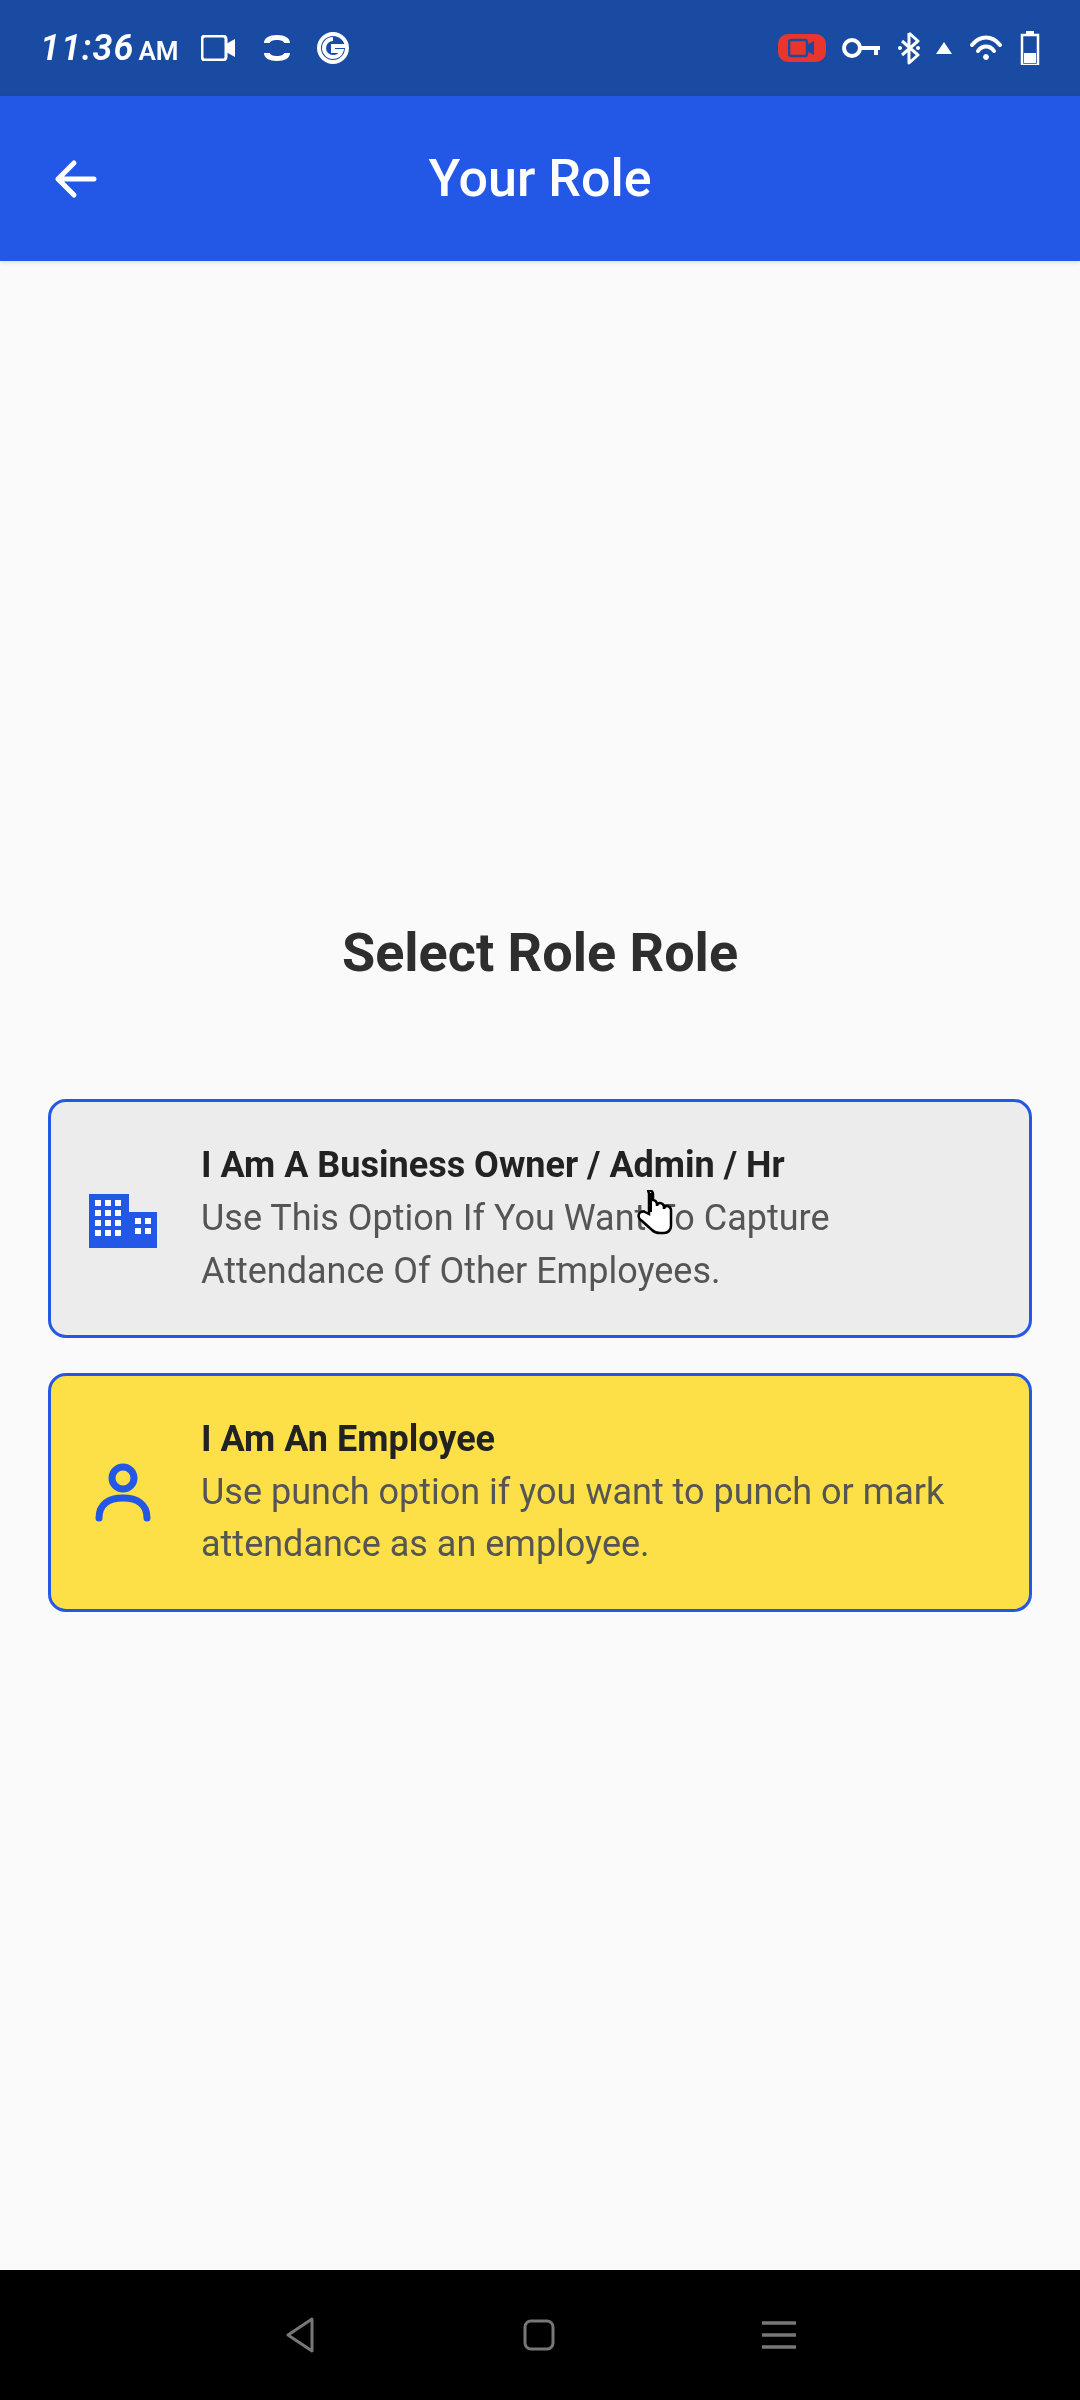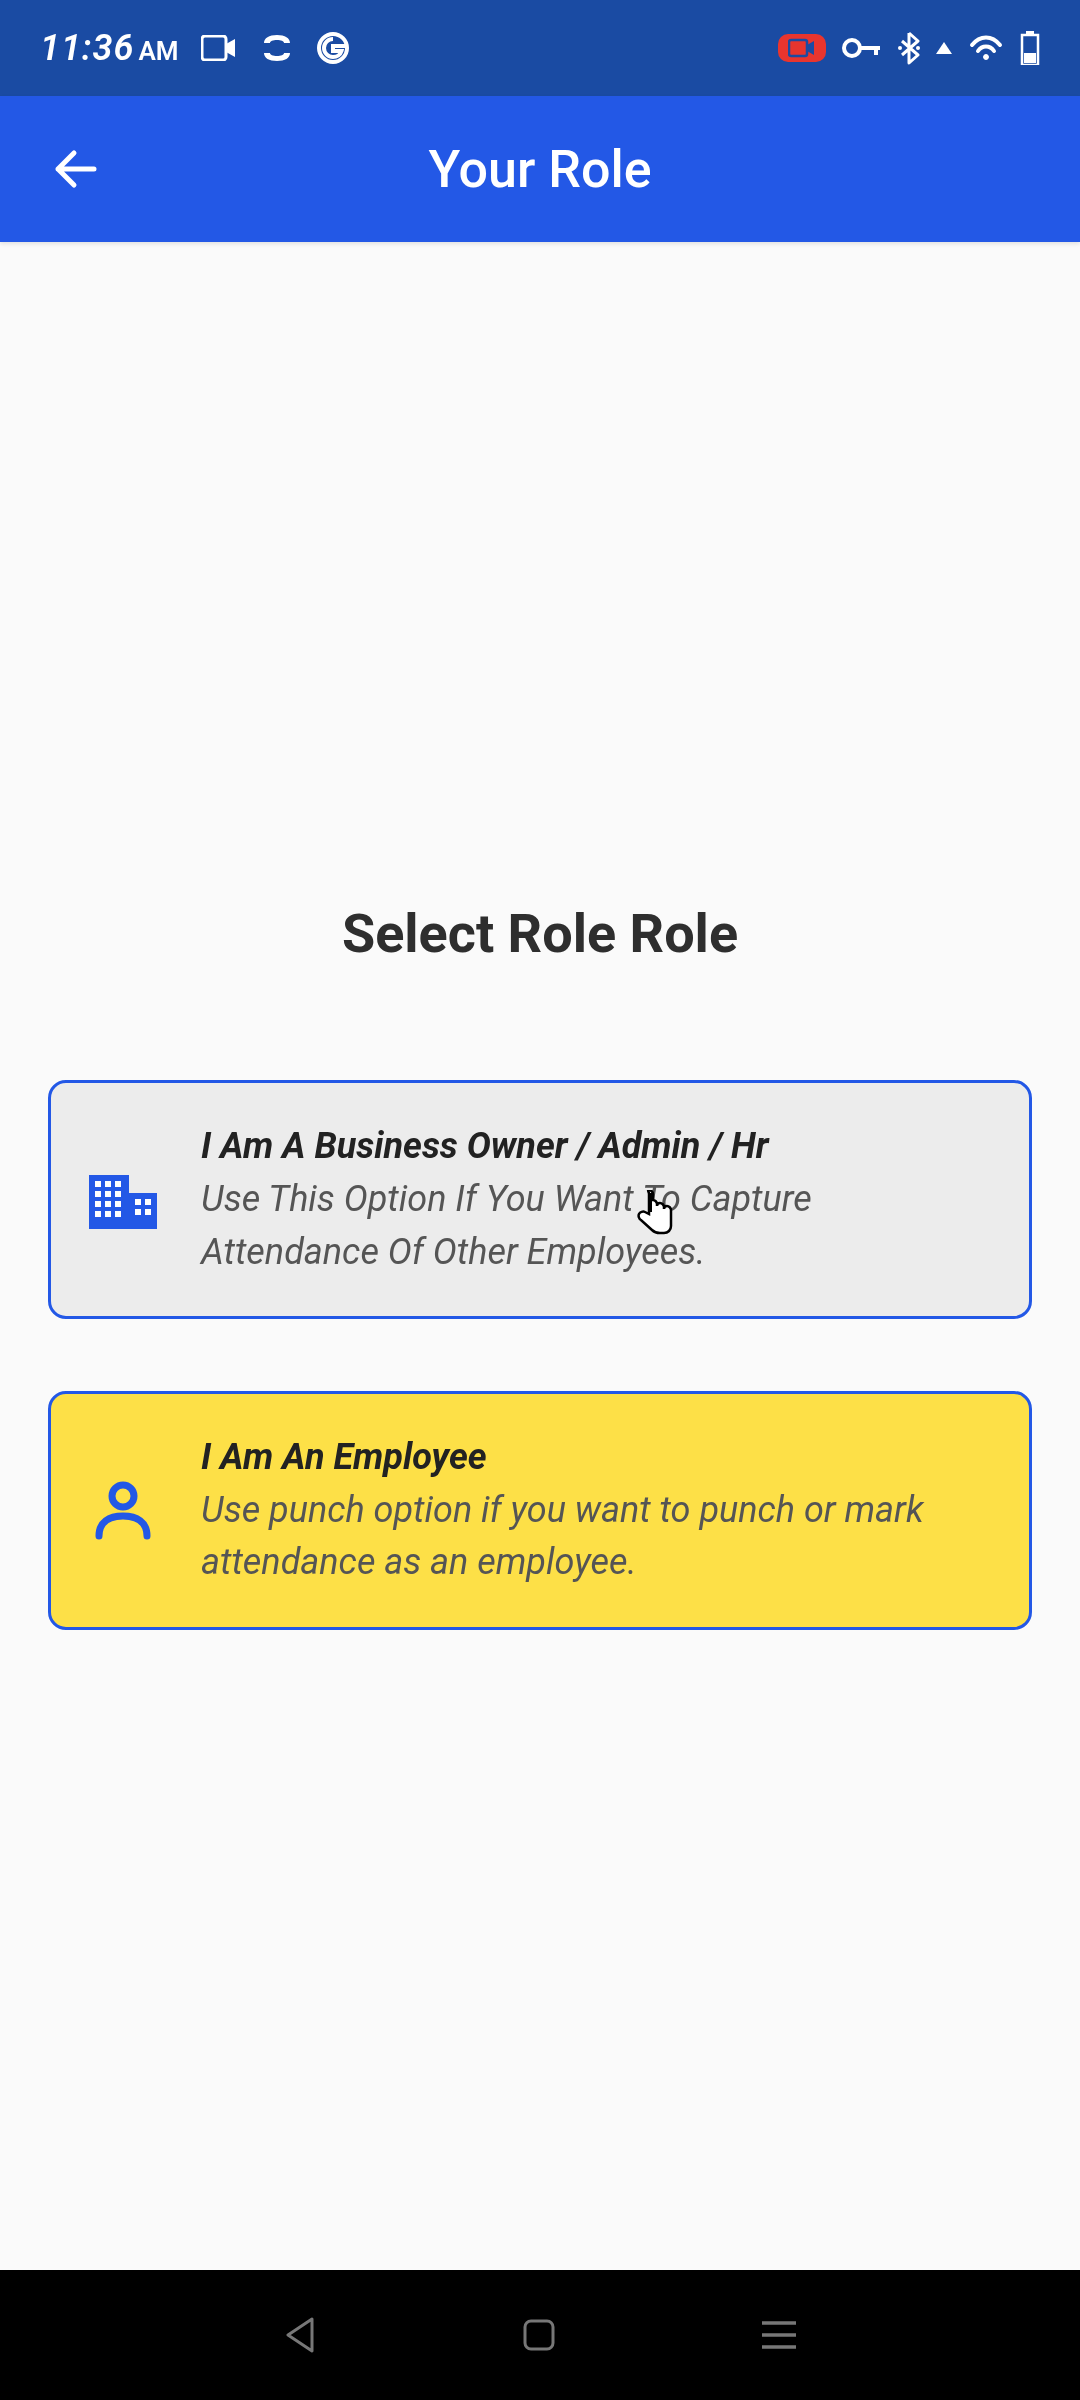--- a/index.html
+++ b/index.html
@@ -62,21 +62,21 @@
     .record-badge {
       background: #e8352e;
       border-radius: 10px;
       padding: 4px 10px;
       display: flex;
       align-items: center;
     }
 
     
     .app-bar {
-      height: 146px;
+      height: 165px;
       background: #2358e6;
       display: flex;
       align-items: center;
       position: relative;
       box-shadow: 0 2px 4px rgba(0,0,0,0.1);
     }
 
     .back-button {
       position: absolute;
       left: 48px;
@@ -108,22 +108,21 @@
       color: #2e2e2e;
       margin-top: 660px;
       text-align: center;
     }
 
     .options-container {
       width: 100%;
       margin-top: 115px;
       display: flex;
       flex-direction: column;
-      gap: 72px;
-      font-style: italic;
+      gap: 35px;
     }
 
     .option-card {
       border: 3px solid #2358e6;
       border-radius: 18px;
       padding: 38px 34px;
       display: flex;
       align-items: center;
       gap: 40px;
       cursor: pointer;

